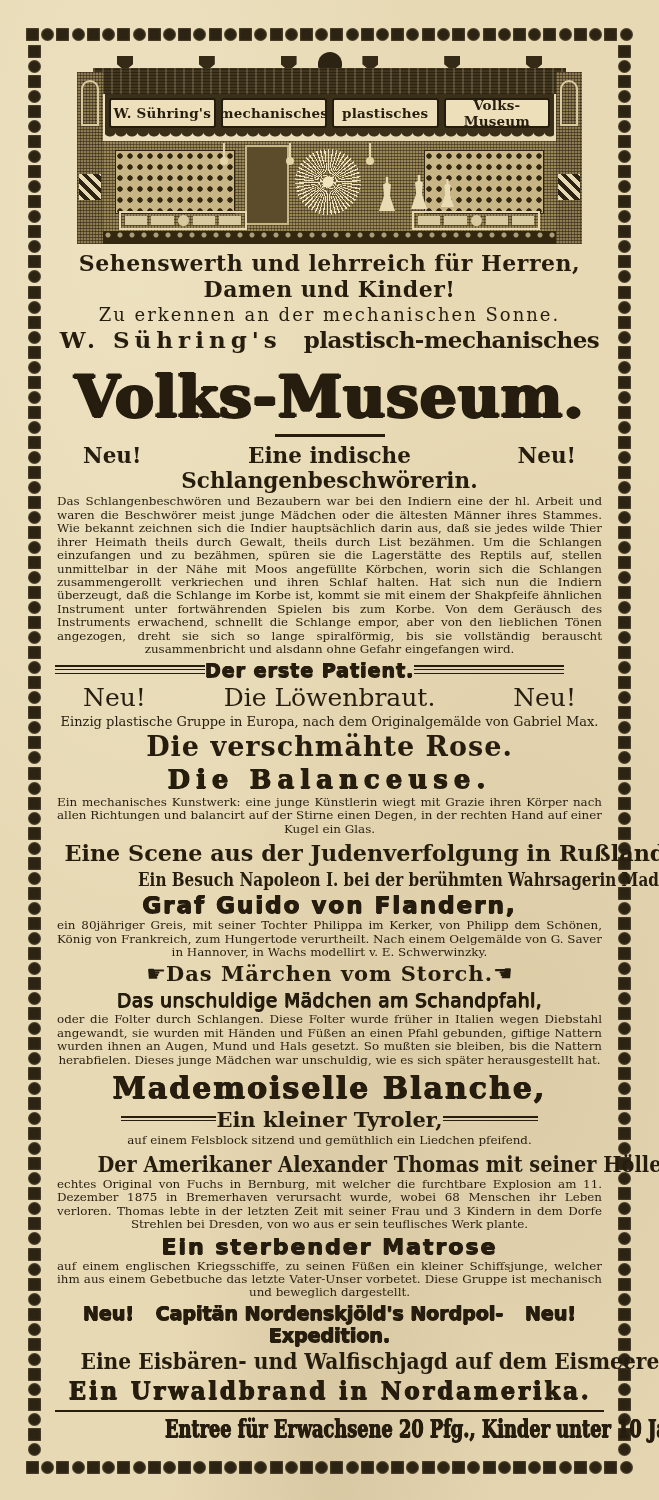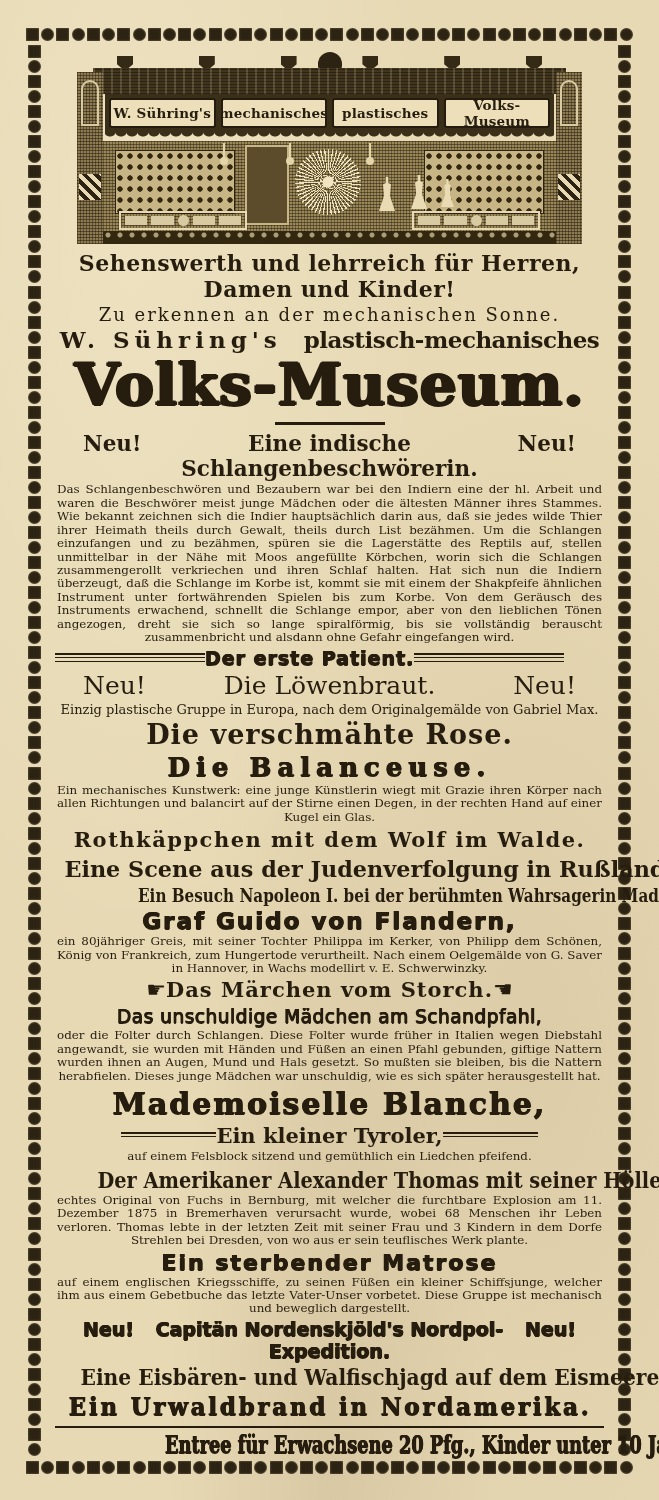--- a/index.html
+++ b/index.html
@@ -90,21 +90,21 @@
   .crowdband{position:absolute;left:0;right:0;bottom:0;height:13px;
     background:
       radial-gradient(circle at 5px 4px,rgba(233,220,180,.65) 0 2px,transparent 3px),
       #33280f;background-size:12px 13px;}
   
   .t-frak-lg{font-weight:bold;font-size:22px;letter-spacing:.5px;margin-top:6px;}
   .t-spaced{font-size:18px;letter-spacing:2px;margin-top:2px;}
   .t-owner{margin-top:1px;font-size:23px;}
   .t-owner .nm{font-weight:bold;letter-spacing:5px;}
   .t-owner .ql{font-weight:bold;letter-spacing:-.5px;}
-  .t-main{font-weight:bold;font-size:58px;line-height:1.04;letter-spacing:1px;margin-top:2px;
+  .t-main{font-weight:bold;font-size:58px;line-height:1.04;letter-spacing:1px;margin-top:14px;
     text-shadow:1.6px 0 currentColor,-1.6px 0 currentColor,0 1.2px currentColor,0 -1px currentColor;}
   .divider{width:110px;height:3px;background:#261d0f;margin:7px auto 6px;}
   .h-snake{font-weight:bold;font-size:21.5px;}
   .h-patient{font-weight:bold;font-size:19px;letter-spacing:1px;}
   .h-loewen{font-size:25px;}
   .h-sub{font-size:13px;margin:1px 0;}
   .h-rose{font-weight:bold;font-size:27px;letter-spacing:1px;margin:2px 0;}
   .h-balance{font-weight:bold;font-size:26px;letter-spacing:6px;margin:2px 0;}
   .h-roth{font-weight:bold;font-size:21px;letter-spacing:1.5px;margin:3px 0 1px;}
   .h-juden{font-weight:bold;font-size:23px;margin:3px 0 1px;}
@@ -490,21 +490,20 @@
       <span>Die Löwenbraut.</span>
       <span class="r">Neu!</span>
     </div>
     <div class="h-sub">Einzig plastische Gruppe in Europa, nach dem Originalgemälde von Gabriel Max.</div>
 
     <div class="h-rose">Die verschmähte Rose.</div>
 
     <div class="h-balance fat">Die Balanceuse.</div>
     <div class="just">Ein mechanisches Kunstwerk: eine junge Künstlerin wiegt mit Grazie ihren Körper nach allen Richtungen und balancirt auf der Stirne einen Degen, in der rechten Hand auf einer Kugel ein Glas.</div>
 
-    <div class="h-roth">Rothkäppchen mit dem Wolf im Walde.</div>
 
     <div class="h-juden"><span class="fitx" style="--sx:.97;transform:scaleX(.97)">Eine Scene aus der Judenverfolgung in Rußland.</span></div>
 
     <div class="h-napoleon"><span class="fitx" style="transform:scaleX(.8)">Ein Besuch Napoleon I. bei der berühmten Wahrsagerin Madame Lenormand,</span></div>
 
     <div class="h-guido sans fat">Graf Guido von Flandern,</div>
     <div class="just">ein 80jähriger Greis, mit seiner Tochter Philippa im Kerker, von Philipp dem Schönen, König von Frankreich, zum Hungertode verurtheilt. Nach einem Oelgemälde von G. Saver in Hannover, in Wachs modellirt v. E. Schwerwinzky.</div>
 
     <div class="rulerow" style="justify-content:center">
       <span class="manicule">☛</span>

